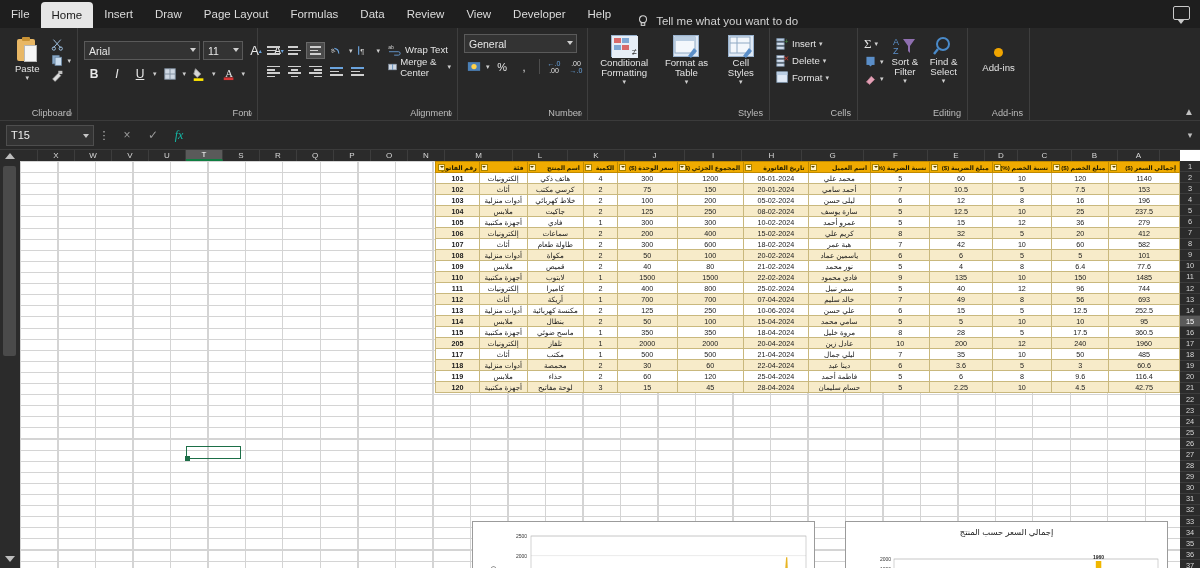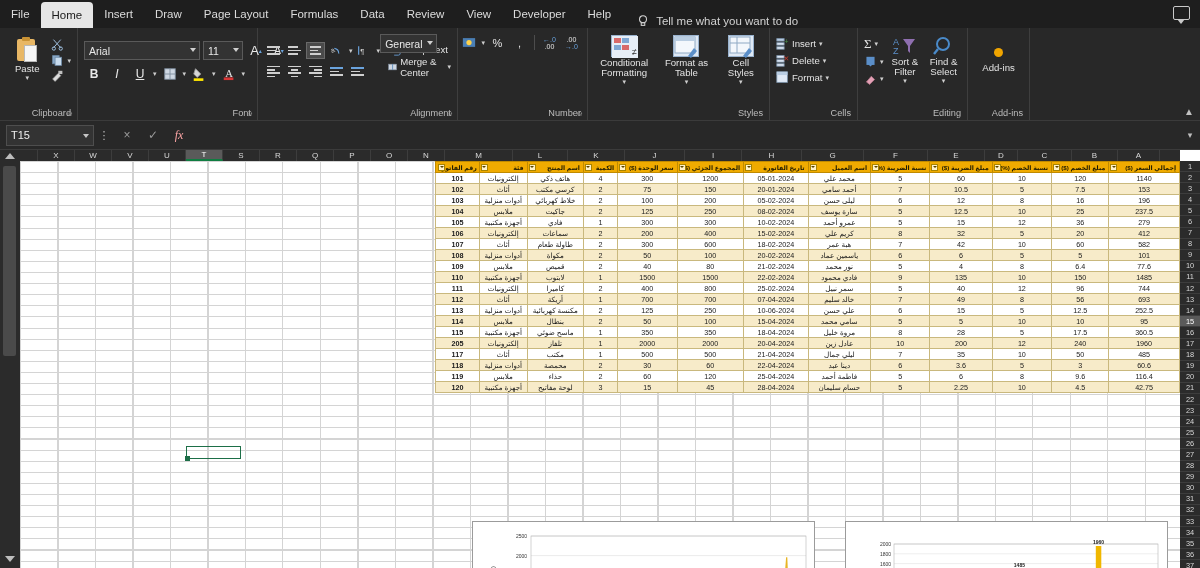--- a/index.html
+++ b/index.html
@@ -71,21 +71,21 @@
 
   
   .fbar{ height:29px; background:#282828; display:flex; align-items:center; gap:0;
     border-bottom:1px solid #3b3b3b;}
   .namebox{ width:88px; height:21px; margin-left:6px; background:#333; border:1px solid #4e4e4e;
     color:#ededed; font-size:11px; display:flex; align-items:center; padding:0 4px; position:relative;}
   .namebox .ar{ position:absolute; right:4px; top:8px; border-left:3px solid transparent;
     border-right:3px solid transparent; border-top:4px solid #c6c6c6;}
   .kebab{ width:20px; text-align:center; color:#bbb; font-size:11px; letter-spacing:0; }
   .fb-ic{ width:26px; text-align:center; color:#9a9a9a; font-size:12px;}
-  .fb-ic.fx{ font-style:italic; font-family:"Liberation Serif",serif; color:#fca5a5;}
+  .fb-ic.fx{ font-style:italic; font-family:"Liberation Serif",serif; color:#14b8a6;}
   .fbinput{ flex:1; height:21px; background:#282828; margin-right:8px;}
 
   
   .sheetwrap{ position:relative; height:418px; background:#fff; overflow:hidden;}
   .colhdr{ height:11px; background:#2b2b2b; display:flex; }
   .colhdr .cell{ border-right:1px solid #3d3d3d; color:#d8d8d8; font-size:8px;
     display:flex;align-items:center;justify-content:center; cursor:default;}
   .colhdr .cell.sel{ background:#5a5a5a; color:#fff; border-bottom:2px solid #107c41;}
   .rowhdr{ position:absolute; right:0; top:0; width:20px; background:#2b2b2b; }
   .rowhdr .rc{ height:11.1px; border-bottom:1px solid #3d3d3d; color:#d8d8d8; font-size:7.4px;
@@ -334,21 +334,21 @@
           </svg>
           <span>Merge &amp; Center</span>
             <span class="cv">▾</span>
         </span>
       </div>
     </div>
     <div class="gl"><span>Alignment</span><span class="dl">⎉</span></div>
   </div>
 
   <div class="grp" style="width:130px">
-    <div class="gbody" style="flex-direction:row;align-items:flex-start;justify-content:flex-end;gap:22px;padding-top:3px;">
+    <div class="gbody" style="flex-direction:column;align-items:flex-start;justify-content:flex-start;gap:5px;padding-top:3px;">
       <div class="inp" style="width:113px">
         <span>General</span>
           <span class="ar"></span>
       </div>
       <div style="display:flex;align-items:center;gap:3px;">
         <div class="numbtn">
           <svg width="14" height="13" viewBox="0 0 16 14">
             <rect x="1" y="2" width="14" height="10" fill="#4a7fb5"></rect>
             <circle cx="8" cy="7" r="3" fill="#ffd24a"></circle>
           </svg>
@@ -985,20 +985,21 @@
         <line x1="294.40350877192986" y1="112" x2="294.40350877192986" y2="114" stroke="#888" stroke-width="0.5"></line>
         <text x="0" y="0" class="tick" text-anchor="end" transform="translate(294.4,117) rotate(-55)">12-04-2024</text>
         <line x1="311.2894736842105" y1="112" x2="311.2894736842105" y2="114" stroke="#888" stroke-width="0.5"></line>
         <text x="0" y="0" class="tick" text-anchor="end" transform="translate(311.3,117) rotate(-55)">19-04-2024</text>
         <line x1="328.17543859649123" y1="112" x2="328.17543859649123" y2="114" stroke="#888" stroke-width="0.5"></line>
         <text x="0" y="0" class="tick" text-anchor="end" transform="translate(328.2,117) rotate(-55)">26-04-2024</text>
       </svg>
   </div>
 
   <div class="chartbox" style="left:845px; top:371px; width:323px; height:187px;">
+    <div class="ctitle">إجمالي السعر حسب المنتج</div>
     <svg id="barchart" width="323" height="168" viewBox="0 0 323 168">
         <line x1="48" y1="120" x2="312" y2="120" stroke="#dcdcdc" stroke-width="0.5"></line>
         <text x="45" y="122" text-anchor="end" class="tick">0</text>
         <line x1="48" y1="110.2" x2="312" y2="110.2" stroke="#dcdcdc" stroke-width="0.5"></line>
         <text x="45" y="112.2" text-anchor="end" class="tick">200</text>
         <line x1="48" y1="100.4" x2="312" y2="100.4" stroke="#dcdcdc" stroke-width="0.5"></line>
         <text x="45" y="102.4" text-anchor="end" class="tick">400</text>
         <line x1="48" y1="90.6" x2="312" y2="90.6" stroke="#dcdcdc" stroke-width="0.5"></line>
         <text x="45" y="92.6" text-anchor="end" class="tick">600</text>
         <line x1="48" y1="80.8" x2="312" y2="80.8" stroke="#dcdcdc" stroke-width="0.5"></line>

